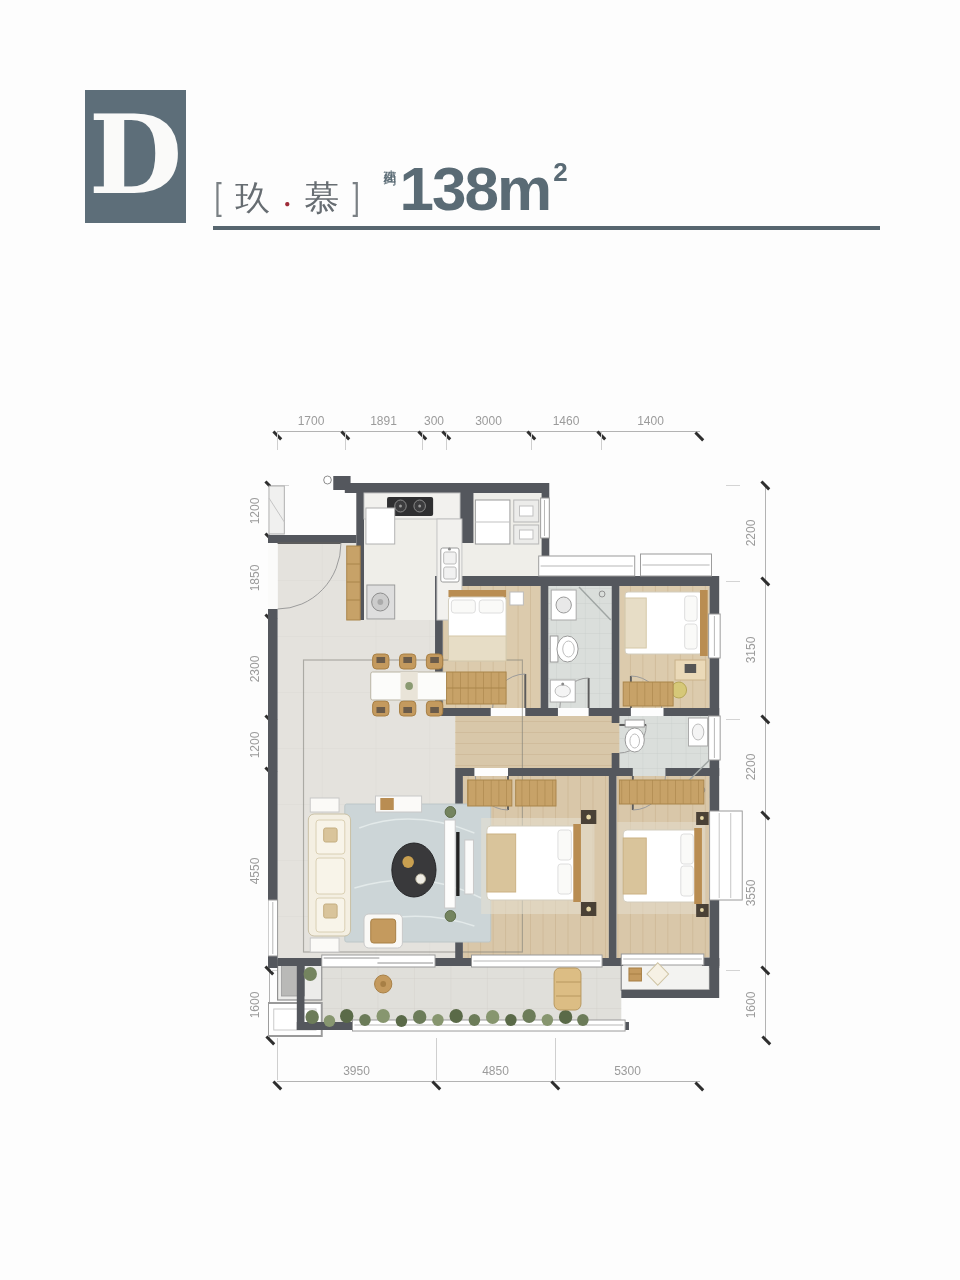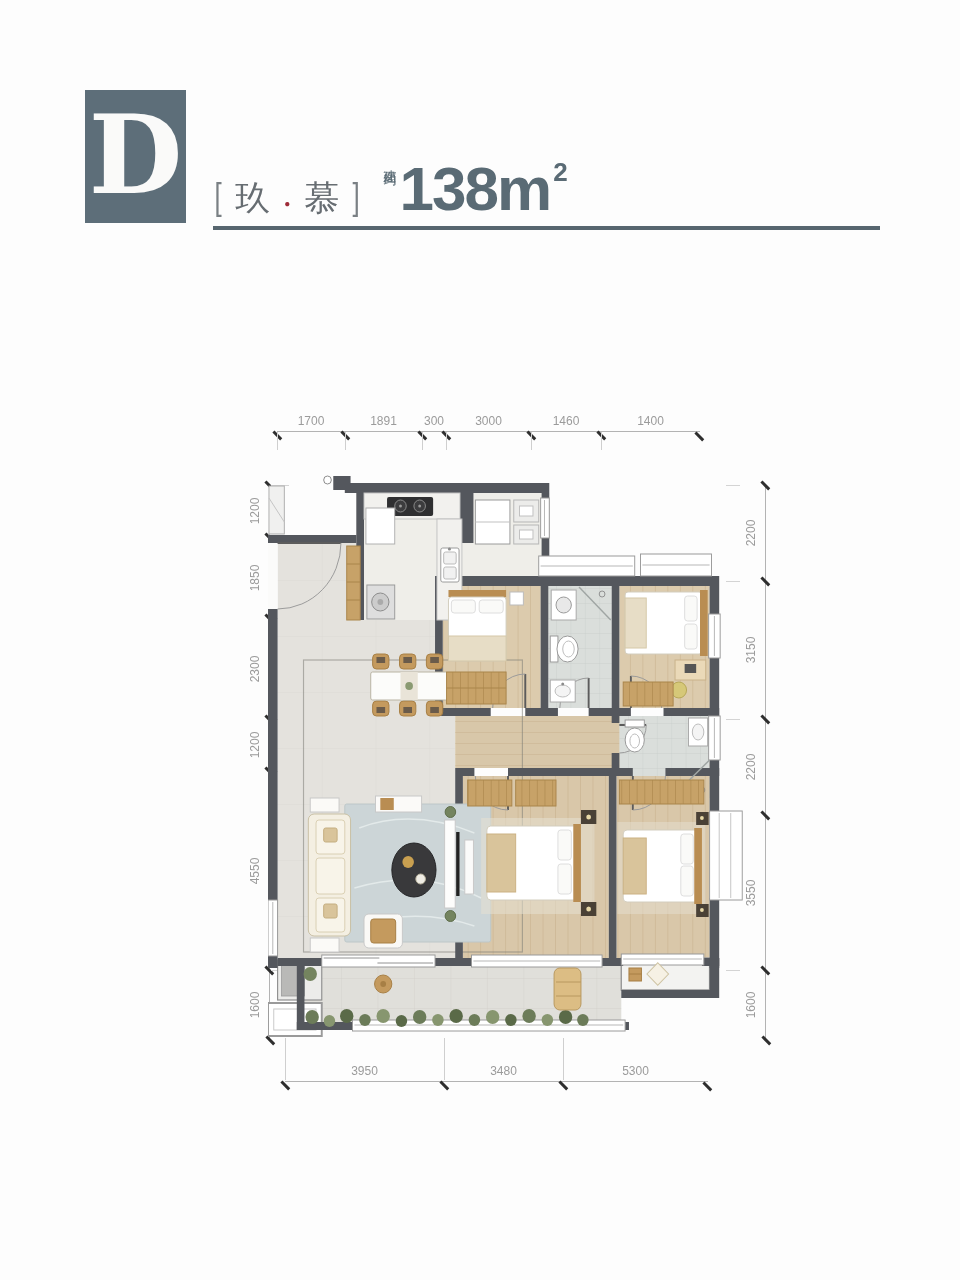--- a/index.html
+++ b/index.html
@@ -100,26 +100,26 @@
       </div>
     <div class="dseg" style="width:70px">
         <span class="dlab">1460</span>
       </div>
     <div class="dseg" style="width:99px">
         <span class="dlab">1400</span>
       </div>
     <div class="tick-end"></div>
   </div>
 
-  <div id="dim-bottom" class="dim dim-h" style="left:277px;top:1058px;width:423px;margin-left:8px;">
+  <div id="dim-bottom" class="dim dim-h" style="left:277px;top:1058px;width:423px;">
     <div class="dseg" style="width:159px">
         <span class="dlab">3950</span>
       </div>
     <div class="dseg" style="width:119px">
-        <span class="dlab">3480</span>
+        <span class="dlab">4850</span>
       </div>
     <div class="dseg" style="width:145px">
         <span class="dlab">5300</span>
       </div>
     <div class="tick-end"></div>
   </div>
 
   <div id="dim-left" class="dim dim-v" style="left:244px;top:485px;height:555px;">
     <div class="dseg" style="height:52px">
         <span class="dlab">1200</span>

